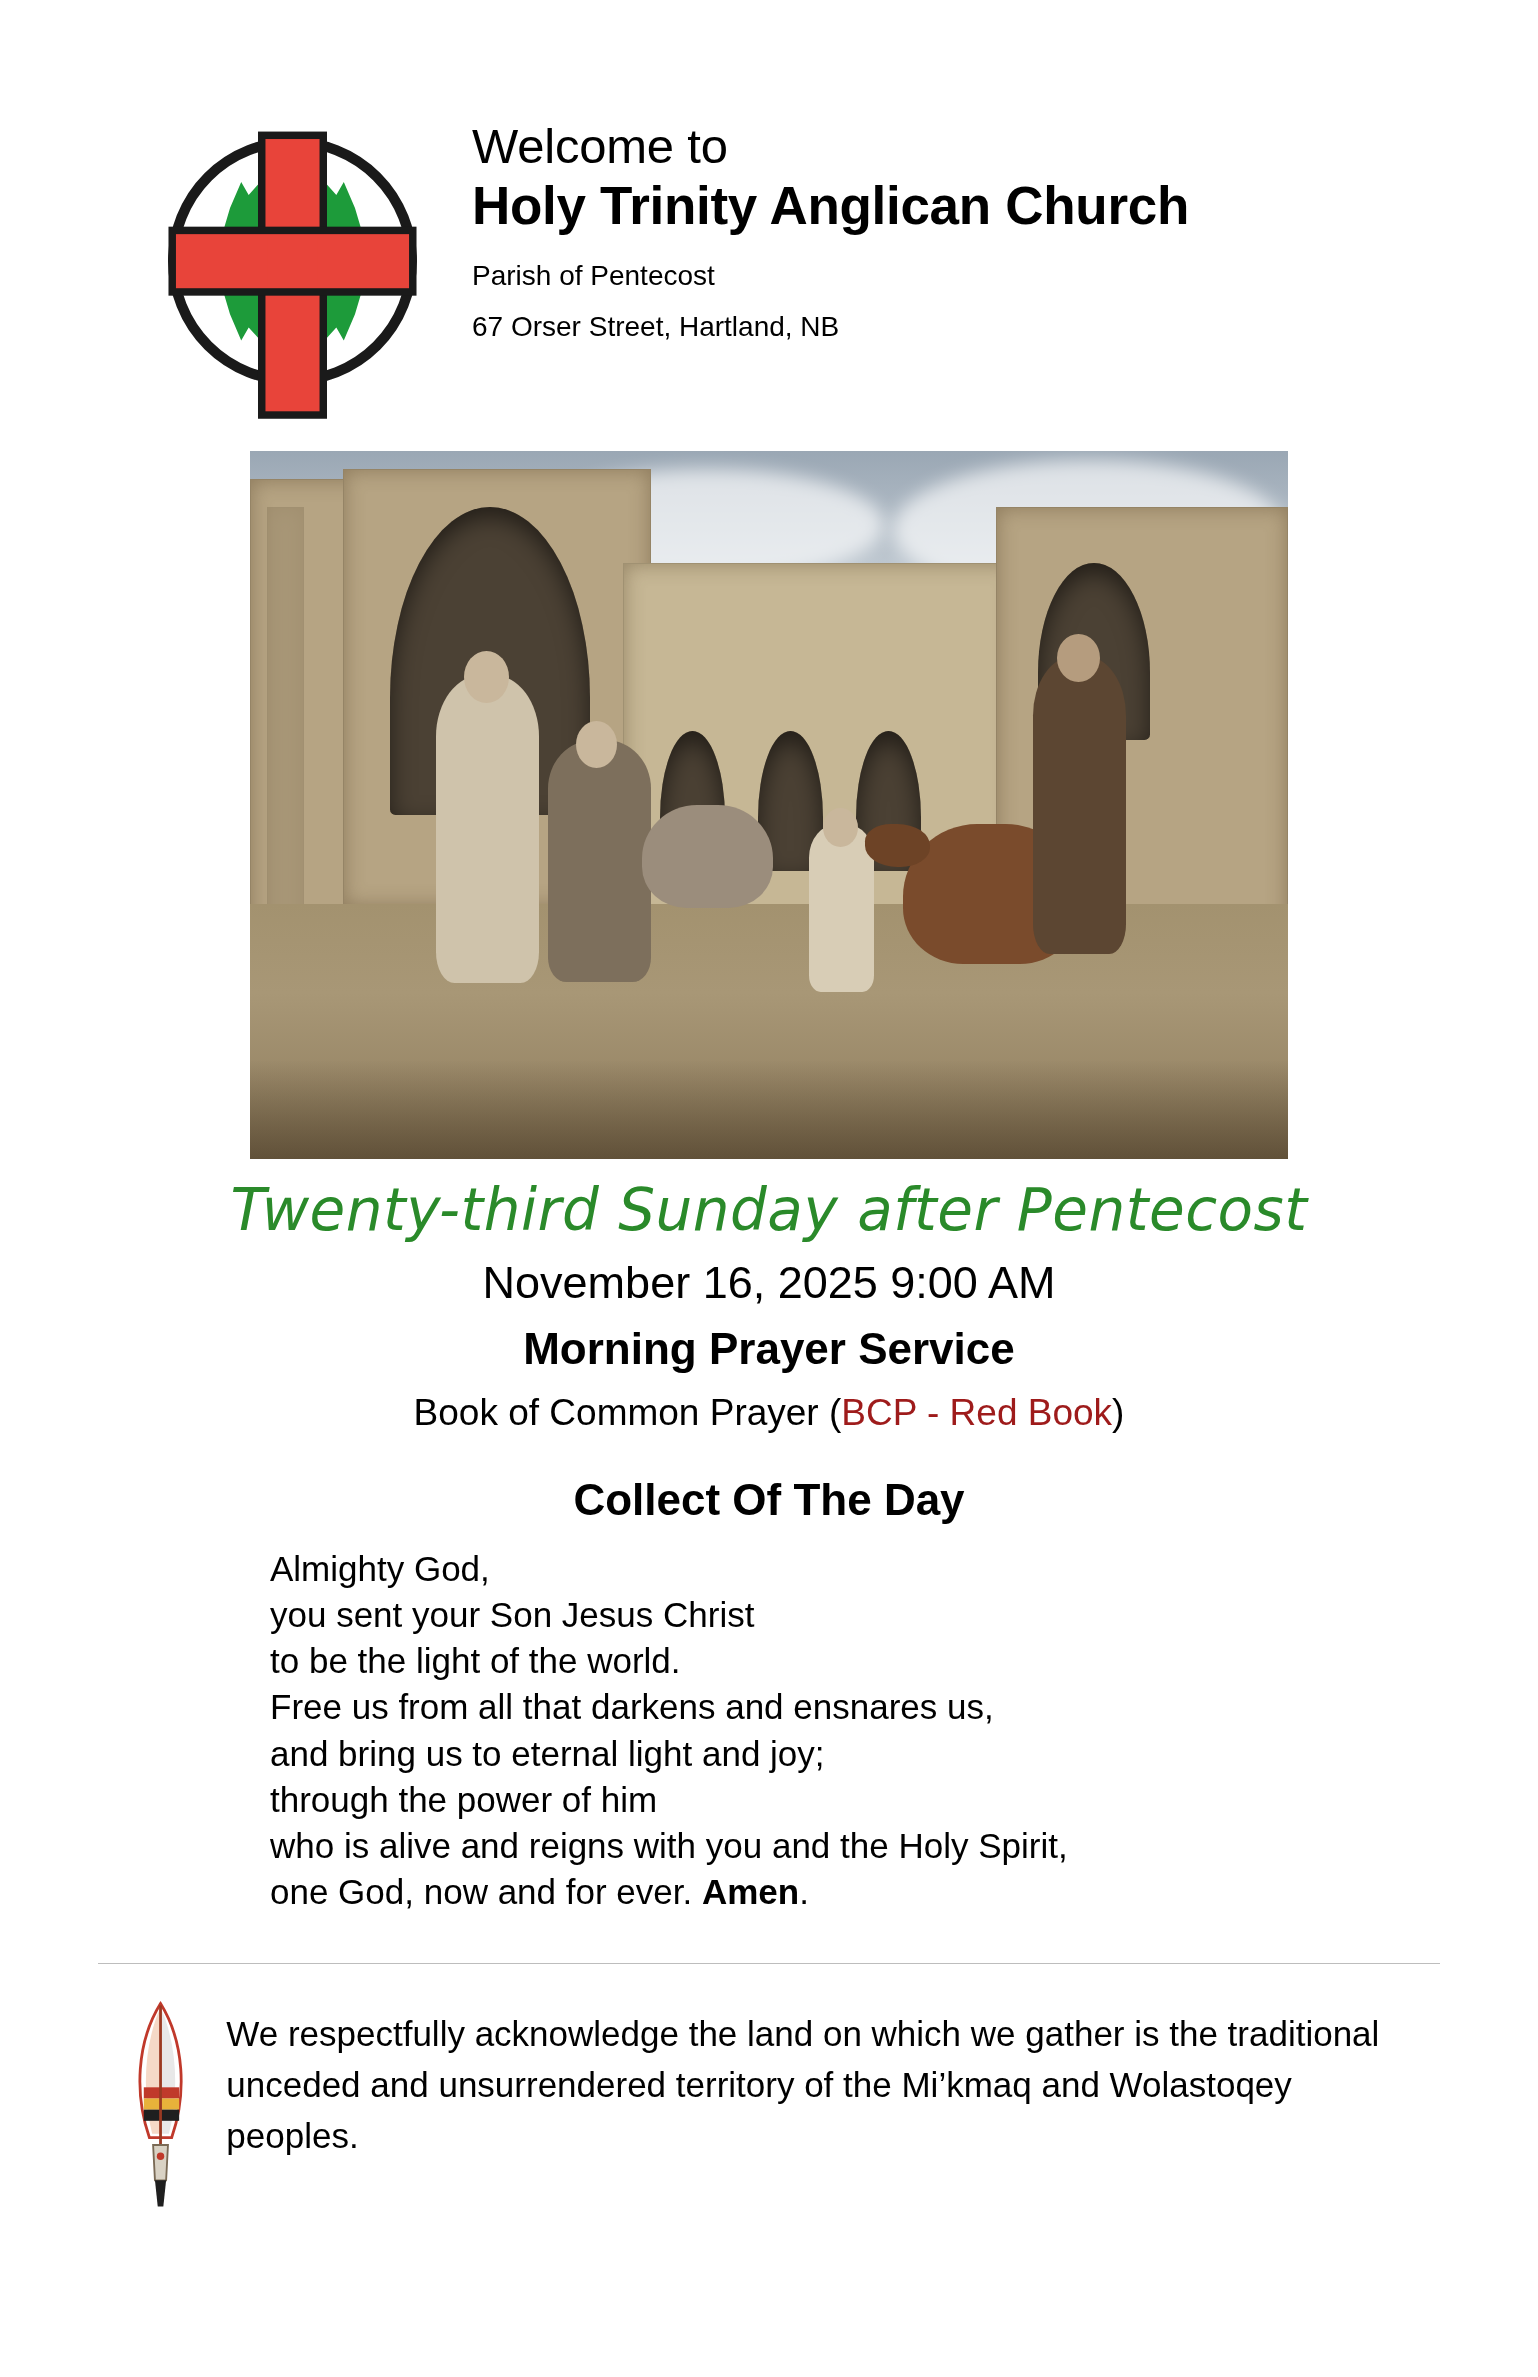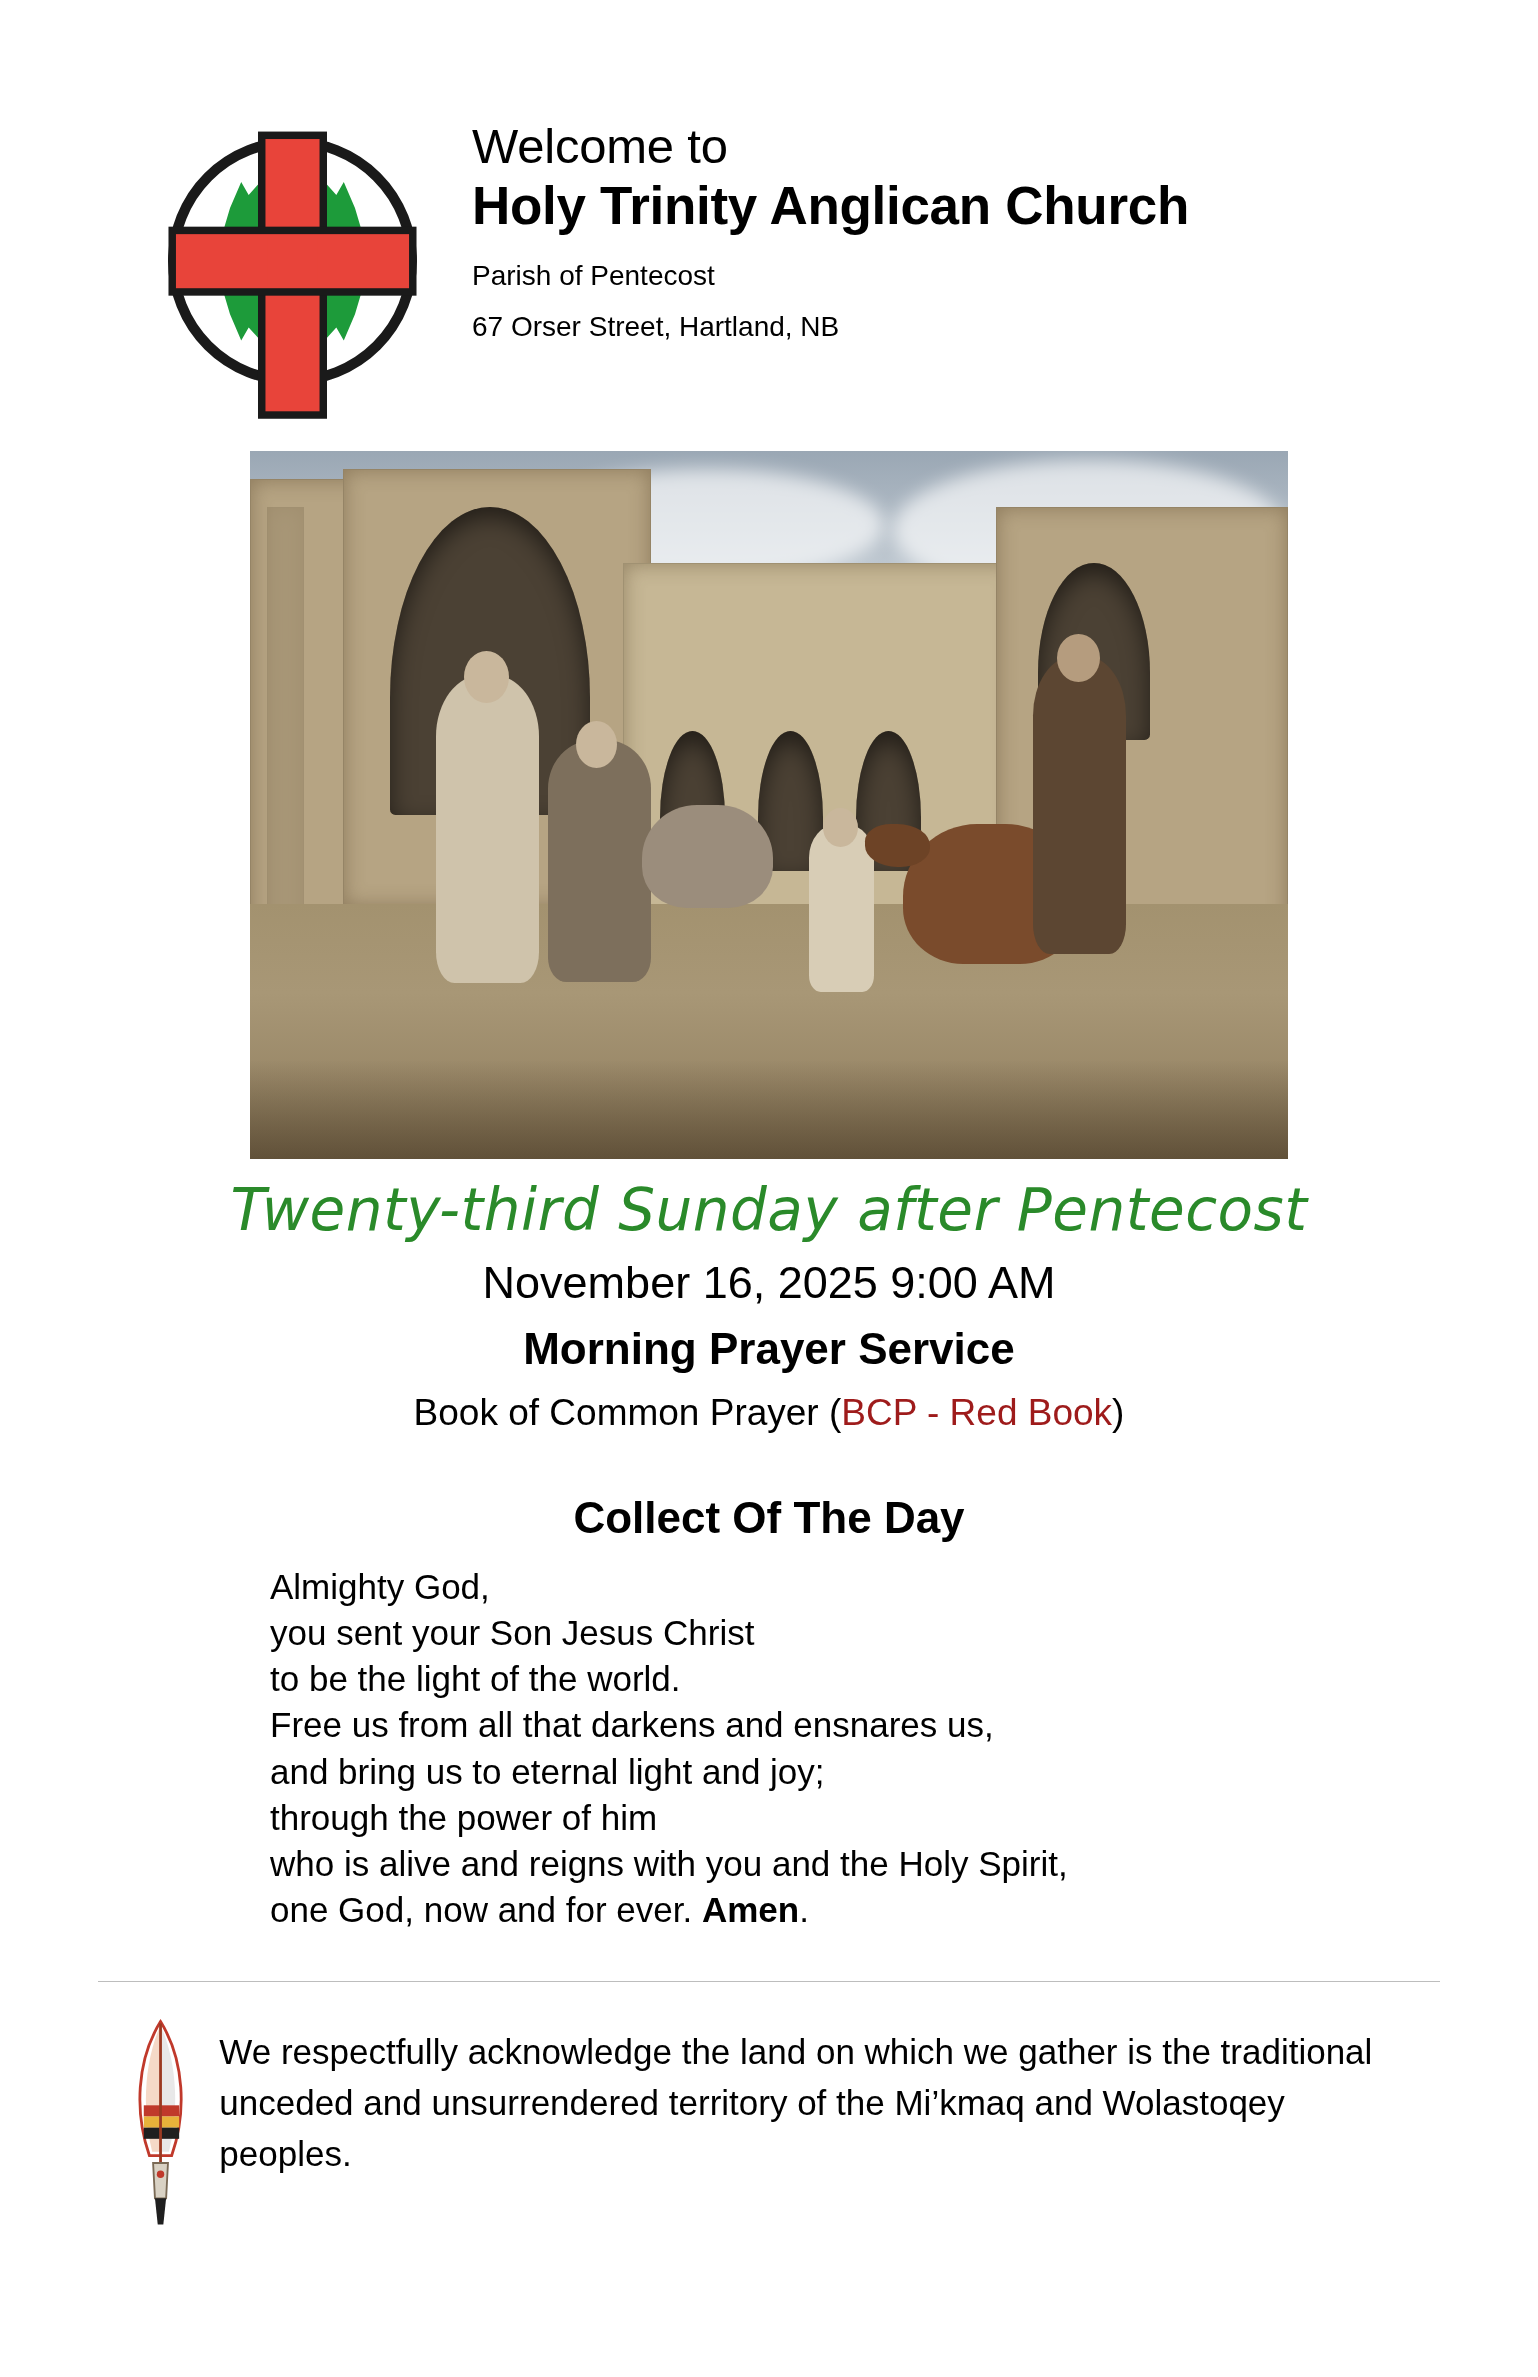--- a/index.html
+++ b/index.html
@@ -174,21 +174,21 @@
     font-size: 37px;
     margin-top: 15px;
     line-height: 1.2;
   }
   .service-book .red { color: #9e1b1b; }
 
   .collect-heading {
     text-align: center;
     font-size: 44px;
     font-weight: bold;
-    margin-top: 58px;
+    margin-top: 40px;
   }
 
   .collect-body {
     margin: 20.5px 0 0 270px;
     font-size: 35px;
     line-height: 1.32;
     white-space: pre-line;
     max-width: 1072px;
   }
   .collect-body .amen { font-weight: bold; }
@@ -198,20 +198,21 @@
     margin: 48px 98px 0 98px;
     border-top: 1.9px solid #bdbdbd;
     height: 0;
   }
 
   
   .land-ack {
     display: flex;
     align-items: flex-start;
     margin: 28px 121px 0 112px;
+    gap: 7px;
   }
   .feather {
     width: 98px;
     flex: 0 0 98px;
     height: 214px;
     position: relative;
     margin-top: 5.6px;
   }
   .land-text {
     font-size: 35px;

